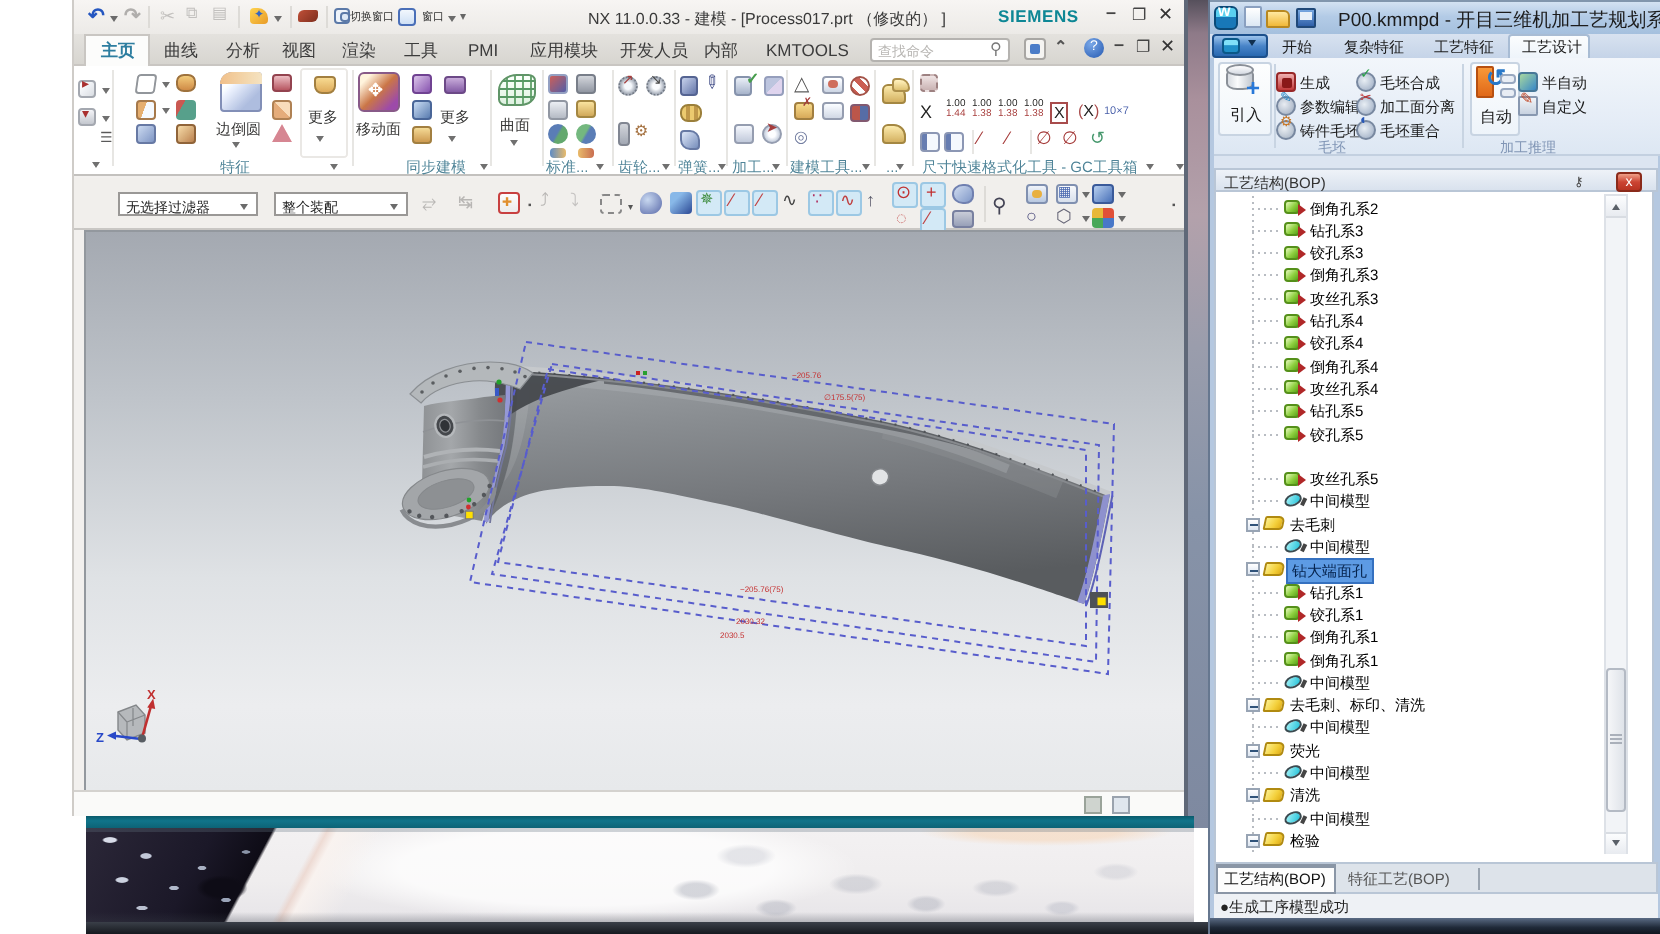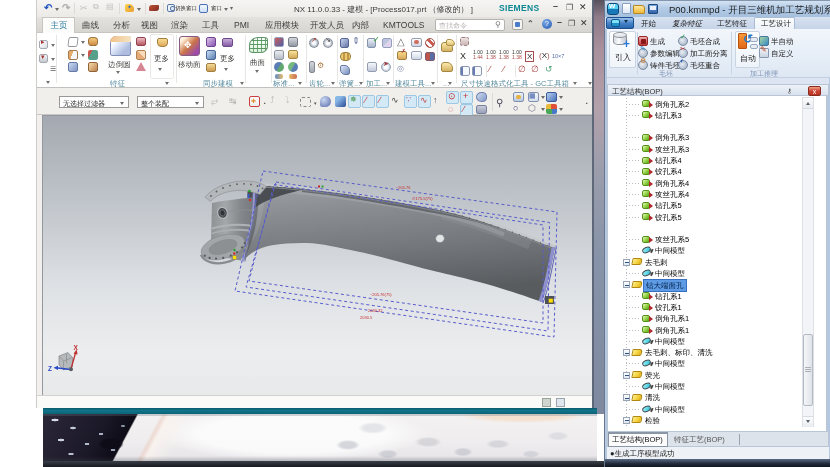--- a/index.html
+++ b/index.html
@@ -107,21 +107,21 @@
    <span class="caret" style="left:187px;top:8px;"></span>
    <span class="abs" style="left:193px;top:4px;font-size:6px;color:#666;">▾</span>
    <span class="abs" style="left:257px;top:4px;">NX 11.0.0.33 - 建模 - [Process017.prt （修改的） ]</span>
    <span class="abs" style="left:462px;top:3px;color:#0e8795;font-weight:bold;font-size:8.5px;letter-spacing:.3px;">SIEMENS</span>
    <span class="abs" style="left:516px;top:1px;color:#444;font-size:9px;font-weight:bold;">–</span>
    <span class="abs" style="left:529px;top:3px;color:#444;font-size:8px;">❐</span>
    <span class="abs" style="left:542px;top:2px;color:#333;font-size:9px;">✕</span>
  </div>
  <div id="nx-tabs">
    <div class="abs" style="left:5px;top:0;width:33px;height:16px;background:#fcfcfb;border:1px solid #c9c6c2;border-bottom:none;"></div>
-   <span class="tabtx" style="left:13.5px;color:#2e7ea0;">主页</span>
+   <span class="tabtx" style="left:13.5px;color:#2e7ea0;font-weight:bold;">主页</span>
    <span class="tabtx" style="left:45px;">曲线</span>
    <span class="tabtx" style="left:76px;">分析</span>
    <span class="tabtx" style="left:104px;">视图</span>
    <span class="tabtx" style="left:134px;">渲染</span>
    <span class="tabtx" style="left:165px;">工具</span>
    <span class="tabtx" style="left:197px;">PMI</span>
    <span class="tabtx" style="left:228px;">应用模块</span>
    <span class="tabtx" style="left:273px;">开发人员</span>
    <span class="tabtx" style="left:315px;">内部</span>
    <span class="tabtx" style="left:346px;">KMTOOLS</span>
@@ -465,21 +465,21 @@
    <span class="abs" style="left:28px;top:4px;width:12px;height:9px;background:linear-gradient(#ffe8a0,#f0b838);border:1px solid #b88820;border-radius:1px 3px 1px 1px;"></span>
    <span class="abs" style="left:43px;top:3px;width:10px;height:10px;background:linear-gradient(#78a8e0,#3060a8);border:1px solid #204878;border-radius:1px;"></span>
    <span class="abs" style="left:45px;top:5px;width:6px;height:4px;background:#e8f0f8;"></span>
    <span class="abs" style="left:64px;top:3px;white-space:nowrap;font-size:9.5px;">P00.kmmpd - 开目三维机加工艺规划系统</span>
  </div>
  <div id="km-tabs">
    <span class="abs" style="left:1px;top:0px;width:28px;height:12px;background:linear-gradient(#9cc4ec,#4884c8 50%,#2868b0);border:1px solid #1c508c;border-radius:2px;"></span>
    <span class="abs ic" style="left:6px;top:2px;width:9px;height:8px;background:linear-gradient(#80e0f8 45%,#2090c8 46%);border-radius:2px;border:1px solid #0a5888;"></span>
    <span class="abs" style="left:19px;top:3px;width:0;height:0;border-left:2.5px solid transparent;border-right:2.5px solid transparent;border-top:3px solid #10304f;"></span>
    <span class="abs" style="left:36px;top:2px;font-size:7.5px;color:#1a1a1a;">开始</span>
-   <span class="abs" style="left:67px;top:2px;font-size:7.5px;color:#1a1a1a;font-style:italic;">复杂特征</span>
+   <span class="abs" style="left:67px;top:2px;font-size:7.5px;color:#1a1a1a;">复杂特征</span>
    <span class="abs" style="left:112px;top:2px;font-size:7.5px;color:#1a1a1a;">工艺特征</span>
    <span class="abs" style="left:149px;top:0px;width:41px;height:12px;background:linear-gradient(#fbfdfe,#eef4fa);border:1px solid #a8bcd4;border-bottom:none;border-radius:2px 2px 0 0;"></span>
    <span class="abs" style="left:156px;top:2px;font-size:7.5px;color:#1a1a1a;">工艺设计</span>
  </div>
  <div id="km-ribbon">
    <span class="abs" style="left:2px;top:2px;width:27px;height:37px;background:linear-gradient(#fdfefe,#f0f5fa);border:1px solid #c8d4e2;border-radius:2px;"></span>
    <span class="abs" style="left:6px;top:5px;width:14px;height:11px;background:linear-gradient(90deg,#d8dce2,#fafbfc 40%,#c2c8d0);border:1px solid #8a9098;border-radius:40%/30%;"></span>
    <span class="abs" style="left:6px;top:3px;width:14px;height:6px;background:linear-gradient(#fdfdfe,#d5dae2);border:1px solid #8a9098;border-radius:50%;"></span>
    <span class="abs" style="left:16px;top:10px;font-size:12px;color:#2878d8;font-weight:bold;line-height:10px;">+</span>
    <span class="abs" style="left:8px;top:23px;font-size:8px;color:#1a1a1a;font-family:Liberation Mono, monospace;">引入</span>
@@ -532,20 +532,25 @@
   <div class="trow" style="top:2.5px;">
    <span class="stub"></span>
    <span class="gicon" style="left:34px;"></span>
    <span class="abs" style="left:47px;top:1px;">倒角孔系2</span>
   </div>
   <div class="trow" style="top:13.8px;">
    <span class="stub"></span>
    <span class="gicon" style="left:34px;"></span>
    <span class="abs" style="left:47px;top:1px;">钻孔系3</span>
   </div>
+  <div class="trow" style="top:25.1px;">
+   <span class="stub"></span>
+   <span class="gicon" style="left:34px;"></span>
+   <span class="abs" style="left:47px;top:1px;">铰孔系3</span>
+  </div>
   <div class="trow" style="top:36.4px;">
    <span class="stub"></span>
    <span class="gicon" style="left:34px;"></span>
    <span class="abs" style="left:47px;top:1px;">倒角孔系3</span>
   </div>
   <div class="trow" style="top:47.7px;">
    <span class="stub"></span>
    <span class="gicon" style="left:34px;"></span>
    <span class="abs" style="left:47px;top:1px;">攻丝孔系3</span>
   </div>

